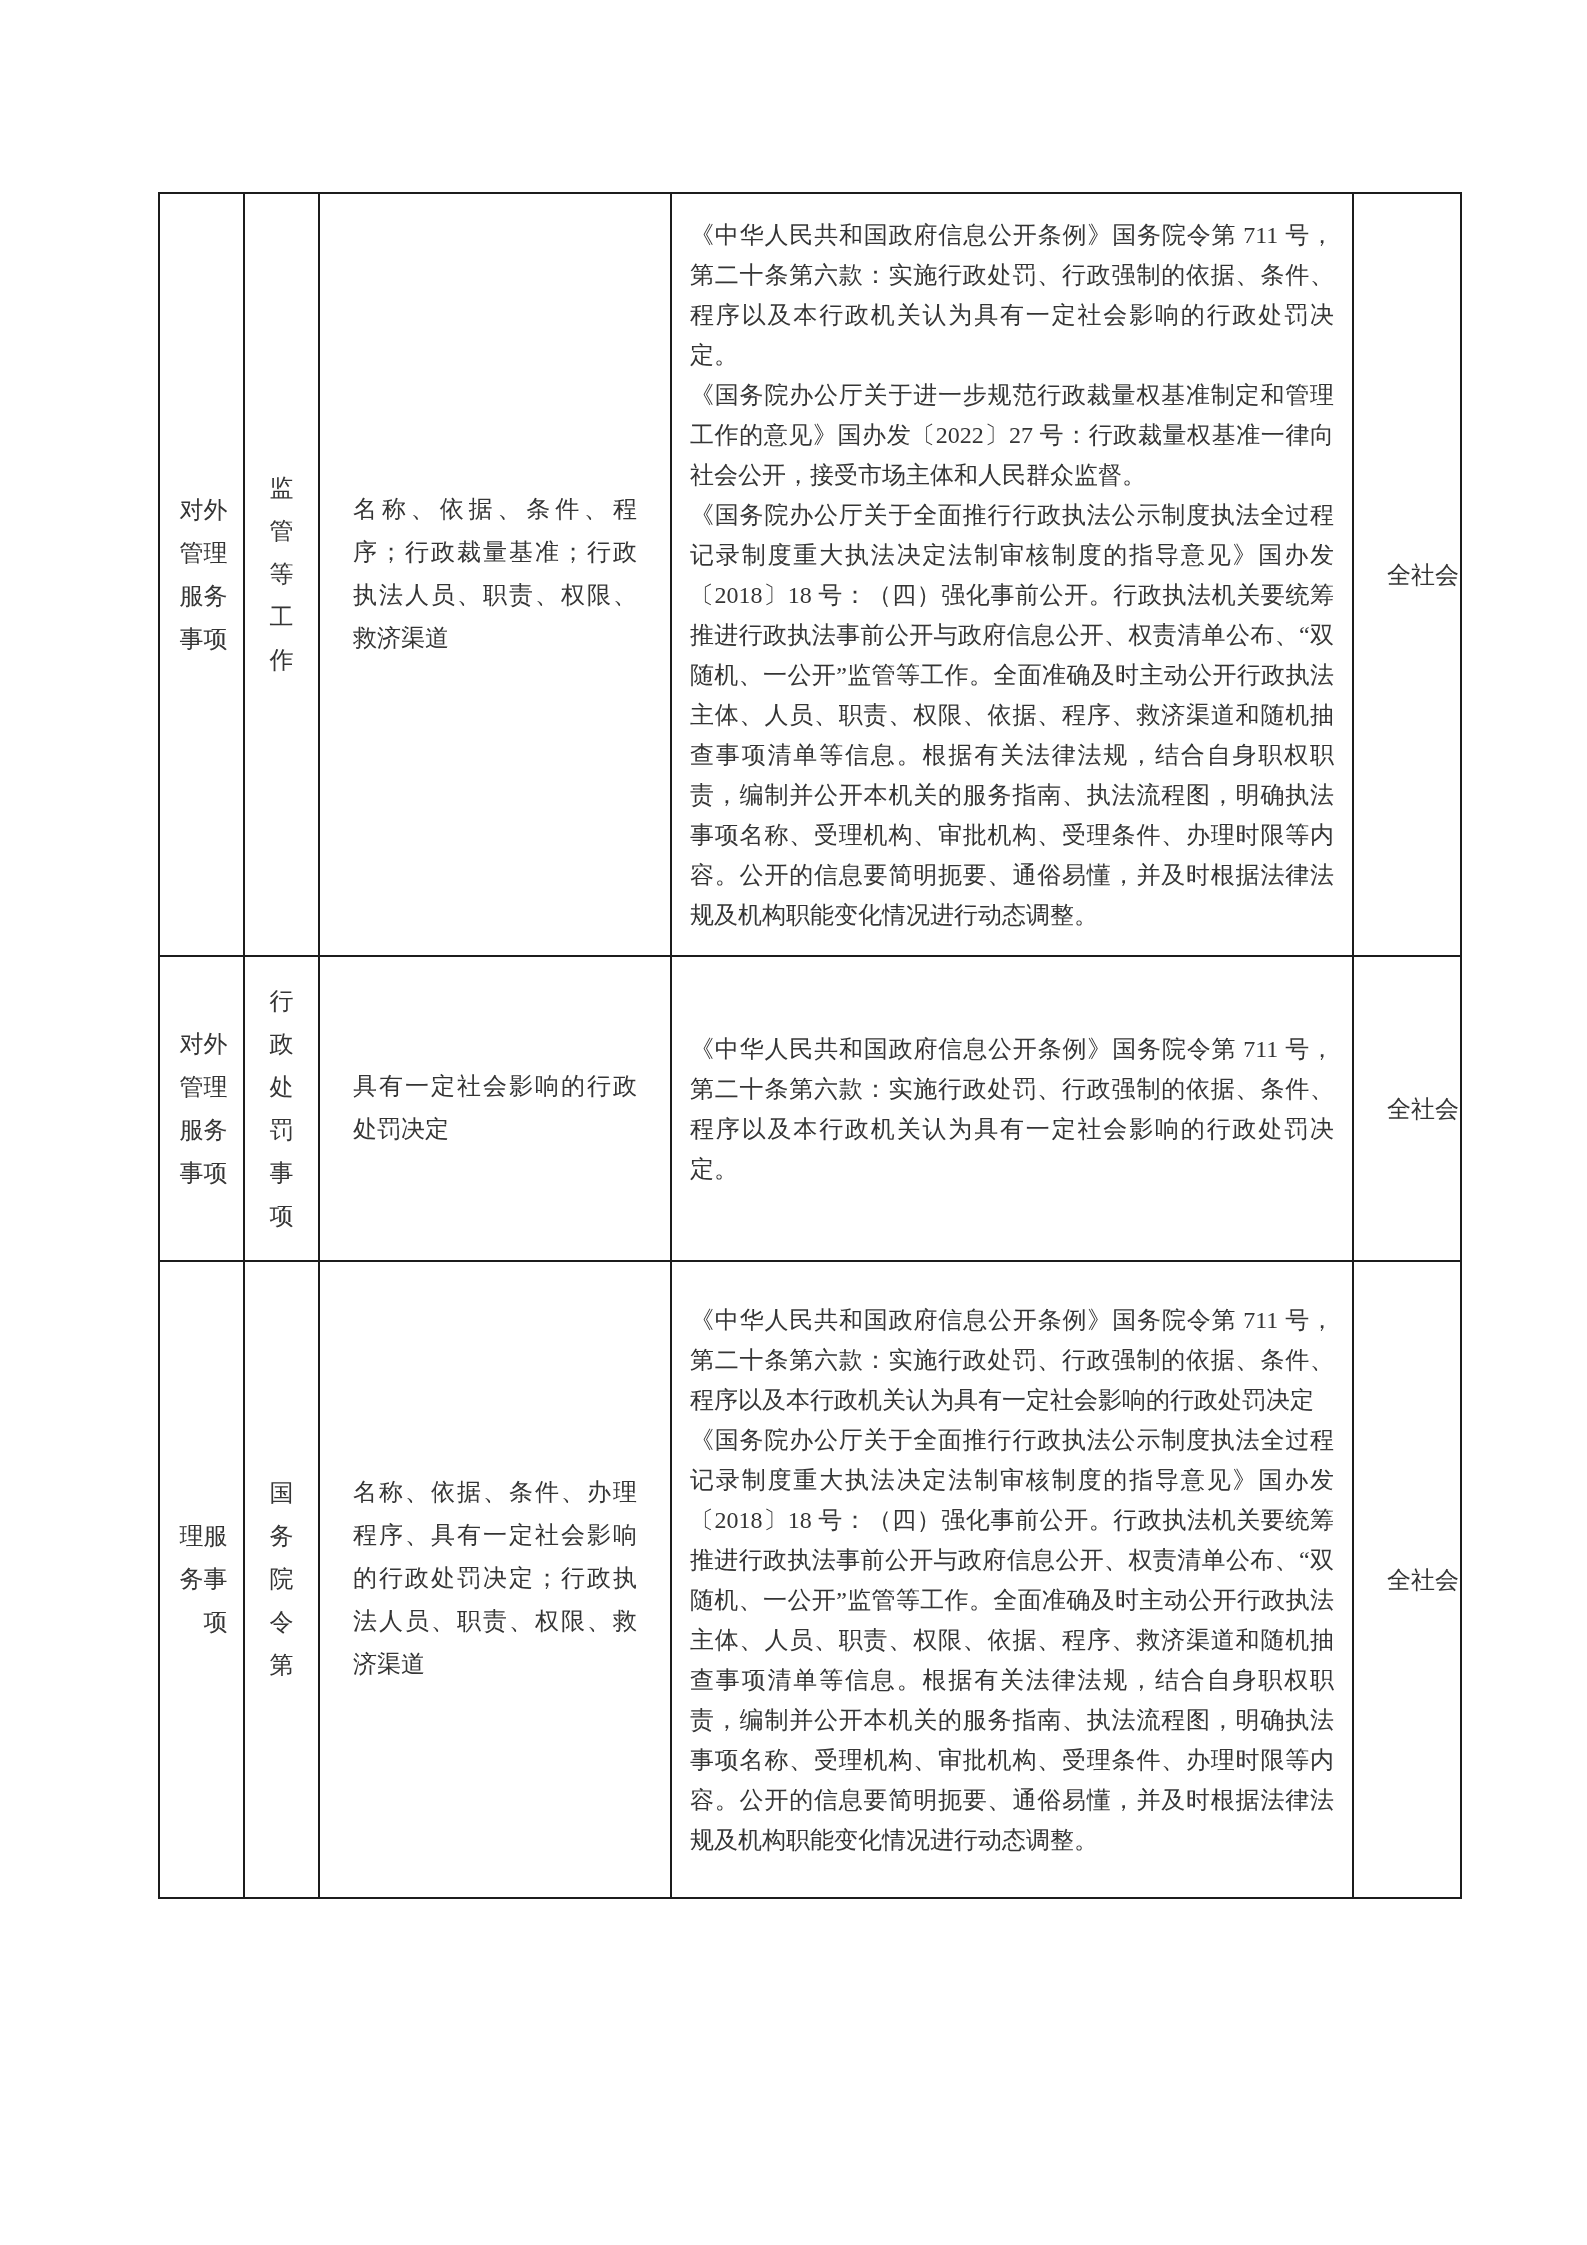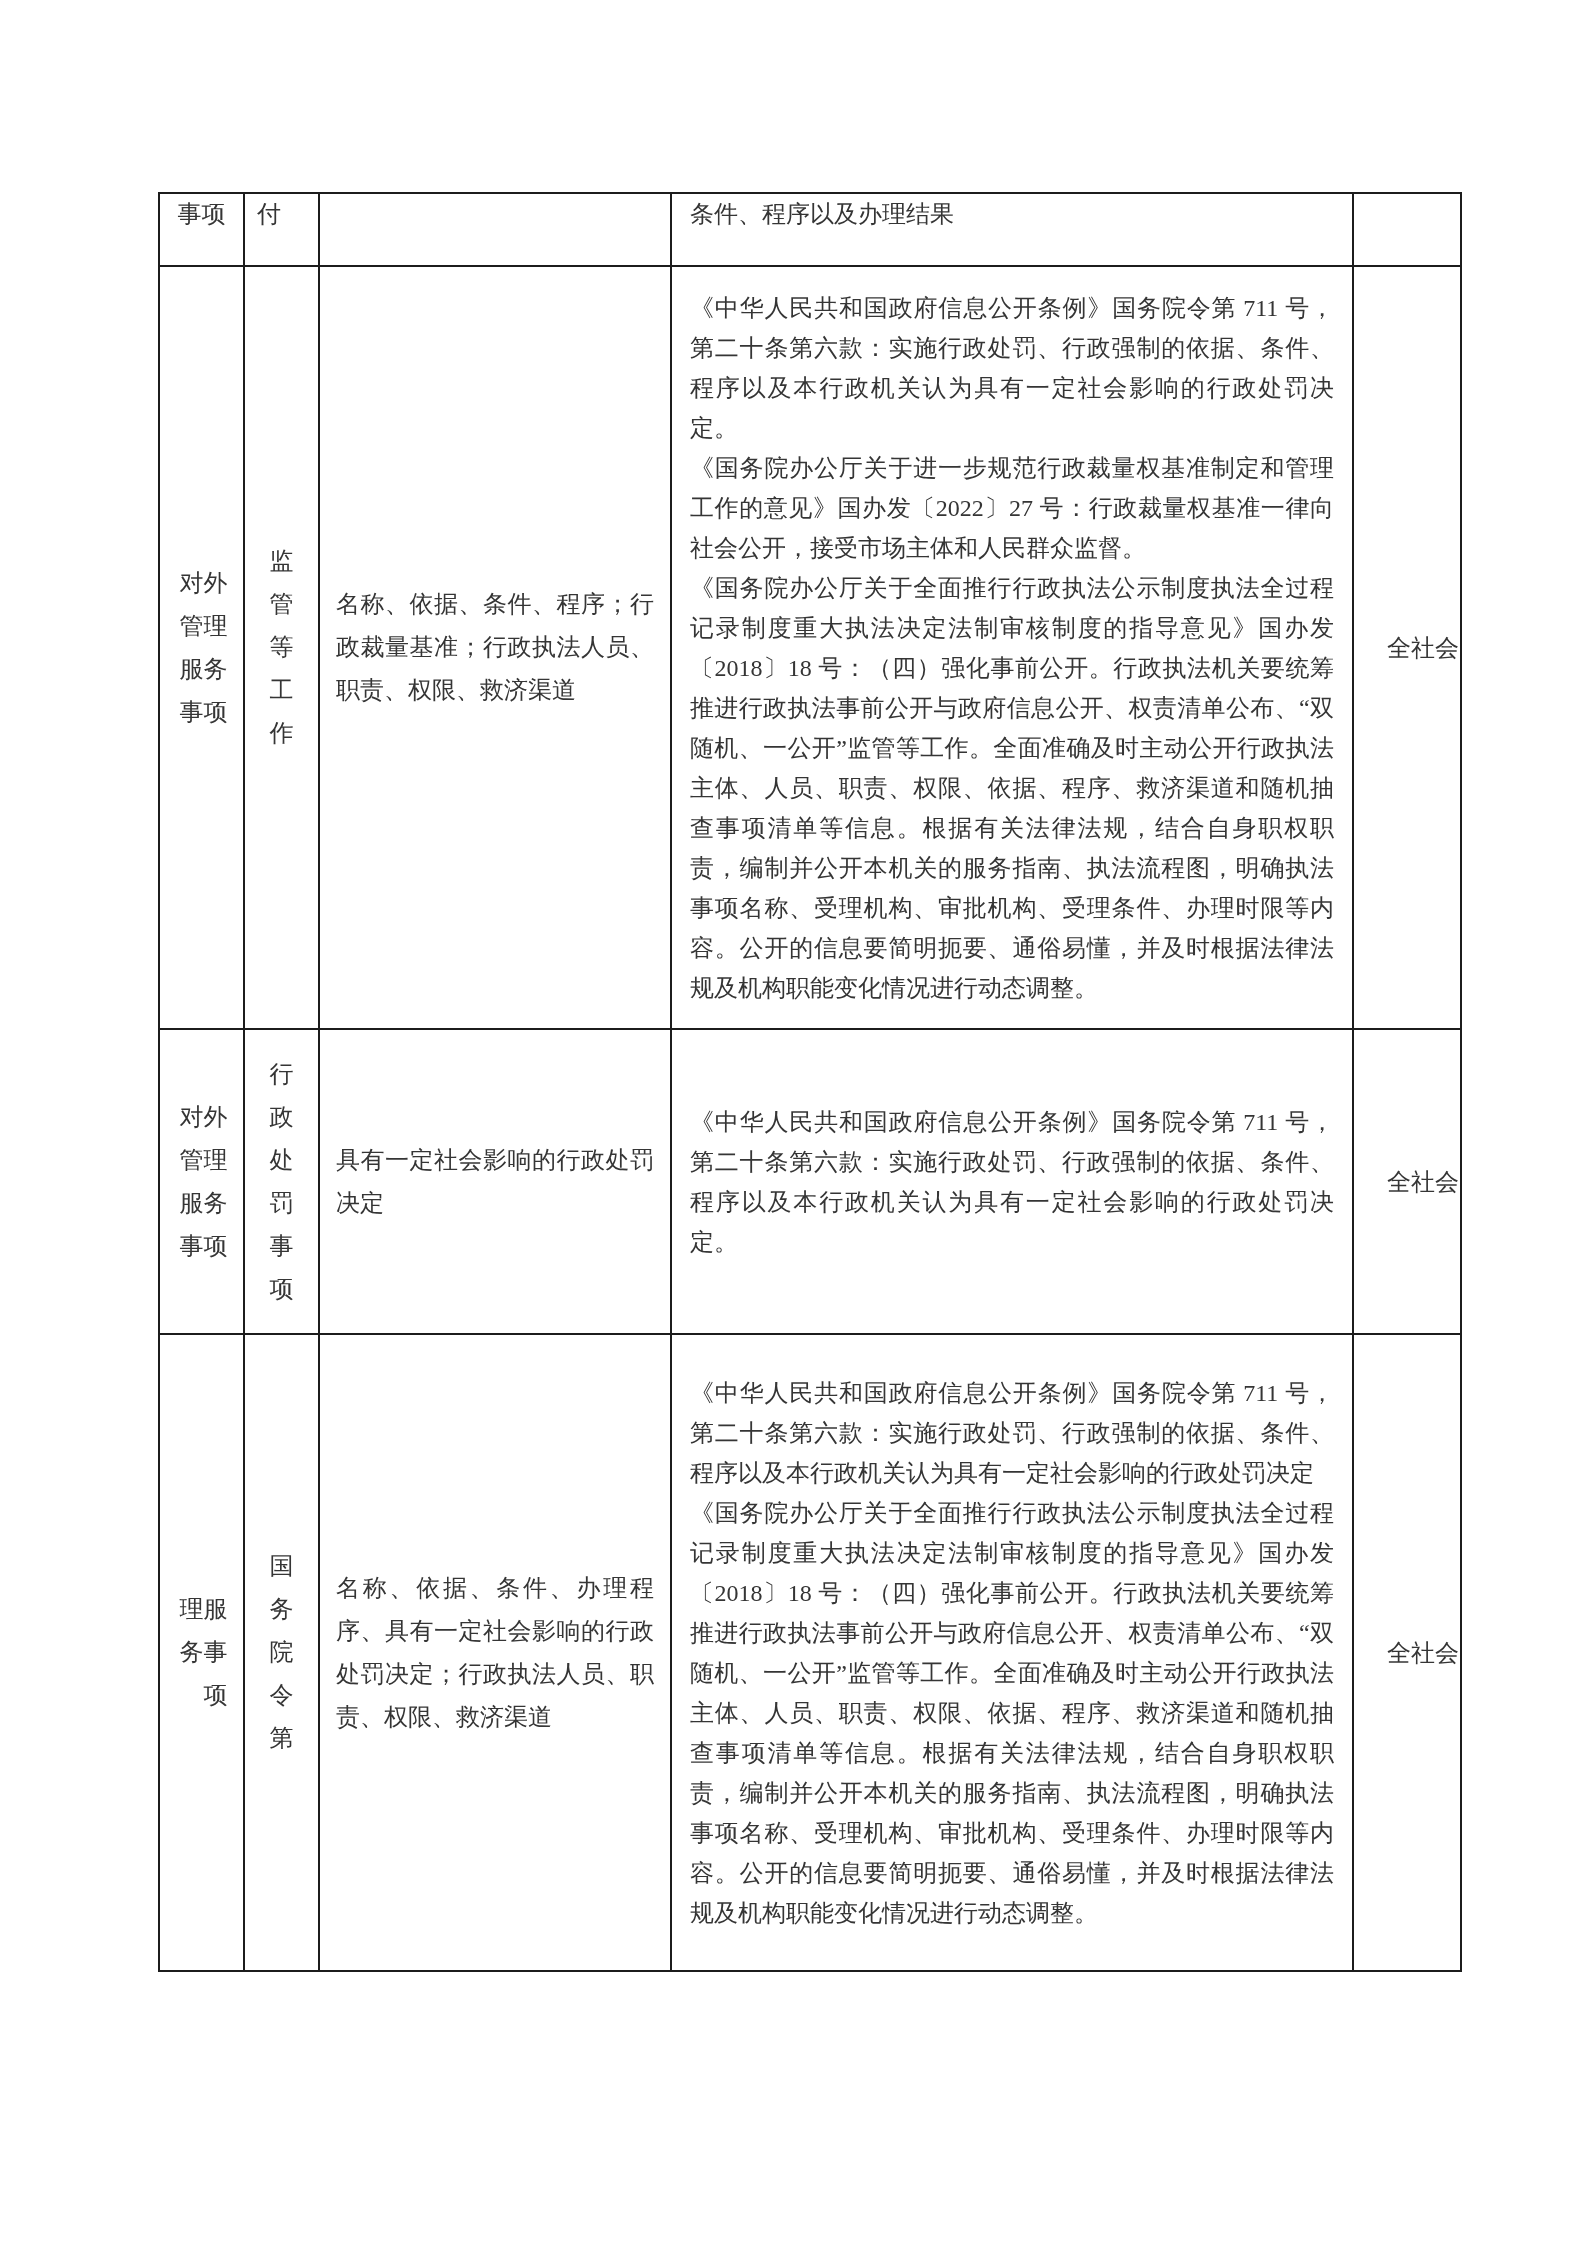--- a/index.html
+++ b/index.html
@@ -51,21 +51,22 @@
     line-height: 43px;
   }
   td.c-cat .vchar {
     display: inline-block;
     width: 26px;
     text-align: center;
   }
   td.c-content {
     text-align: justify;
     line-height: 43px;
-    padding: 0 16px;
+    padding: 0 33px;
+    font-family: Liberation Mono, monospace;
   }
   td.c-basis {
     text-align: justify;
     line-height: 40px;
     padding: 0 18px;
   }
   td.c-basis p {
     margin: 0;
     padding: 0;
     text-align: justify;
@@ -94,29 +95,20 @@
 <div class="page">
   <table class="doc-table">
     <colgroup>
       <col style="width:85px">
       <col style="width:75px">
       <col style="width:352px">
       <col style="width:682px">
       <col style="width:108px">
     </colgroup>
     <tbody>
-      <tr class="row-top" style="height:73px">
-        <td class="c-item"><span class="hline">事项</span></td>
-        <td class="c-cat"><span>付</span></td>
-        <td class="c-content"><span></span></td>
-        <td class="c-basis">
-            <p>条件、程序以及办理结果</p>
-          </td>
-        <td class="c-scope"><span></span></td>
-      </tr>
       <tr style="height:763px">
         <td class="c-item"><span class="vwrap">对外管理服务事项</span></td>
         <td class="c-cat"><span class="vchar">监管等工作</span></td>
         <td class="c-content"><span>名称、依据、条件、程序；行政裁量基准；行政执法人员、职责、权限、救济渠道</span></td>
         <td class="c-basis">
             <p>《中华人民共和国政府信息公开条例》国务院令第 711 号，第二十条第六款：实施行政处罚、行政强制的依据、条件、程序以及本行政机关认为具有一定社会影响的行政处罚决定。</p>
             <p>《国务院办公厅关于进一步规范行政裁量权基准制定和管理工作的意见》国办发〔2022〕27 号：行政裁量权基准一律向社会公开，接受市场主体和人民群众监督。</p>
             <p>《国务院办公厅关于全面推行行政执法公示制度执法全过程记录制度重大执法决定法制审核制度的指导意见》国办发〔2018〕18 号：（四）强化事前公开。行政执法机关要统筹推进行政执法事前公开与政府信息公开、权责清单公布、“双随机、一公开”监管等工作。全面准确及时主动公开行政执法主体、人员、职责、权限、依据、程序、救济渠道和随机抽查事项清单等信息。根据有关法律法规，结合自身职权职责，编制并公开本机关的服务指南、执法流程图，明确执法事项名称、受理机构、审批机构、受理条件、办理时限等内容。公开的信息要简明扼要、通俗易懂，并及时根据法律法规及机构职能变化情况进行动态调整。</p>
           </td>
         <td class="c-scope"><span>全社会</span></td>

